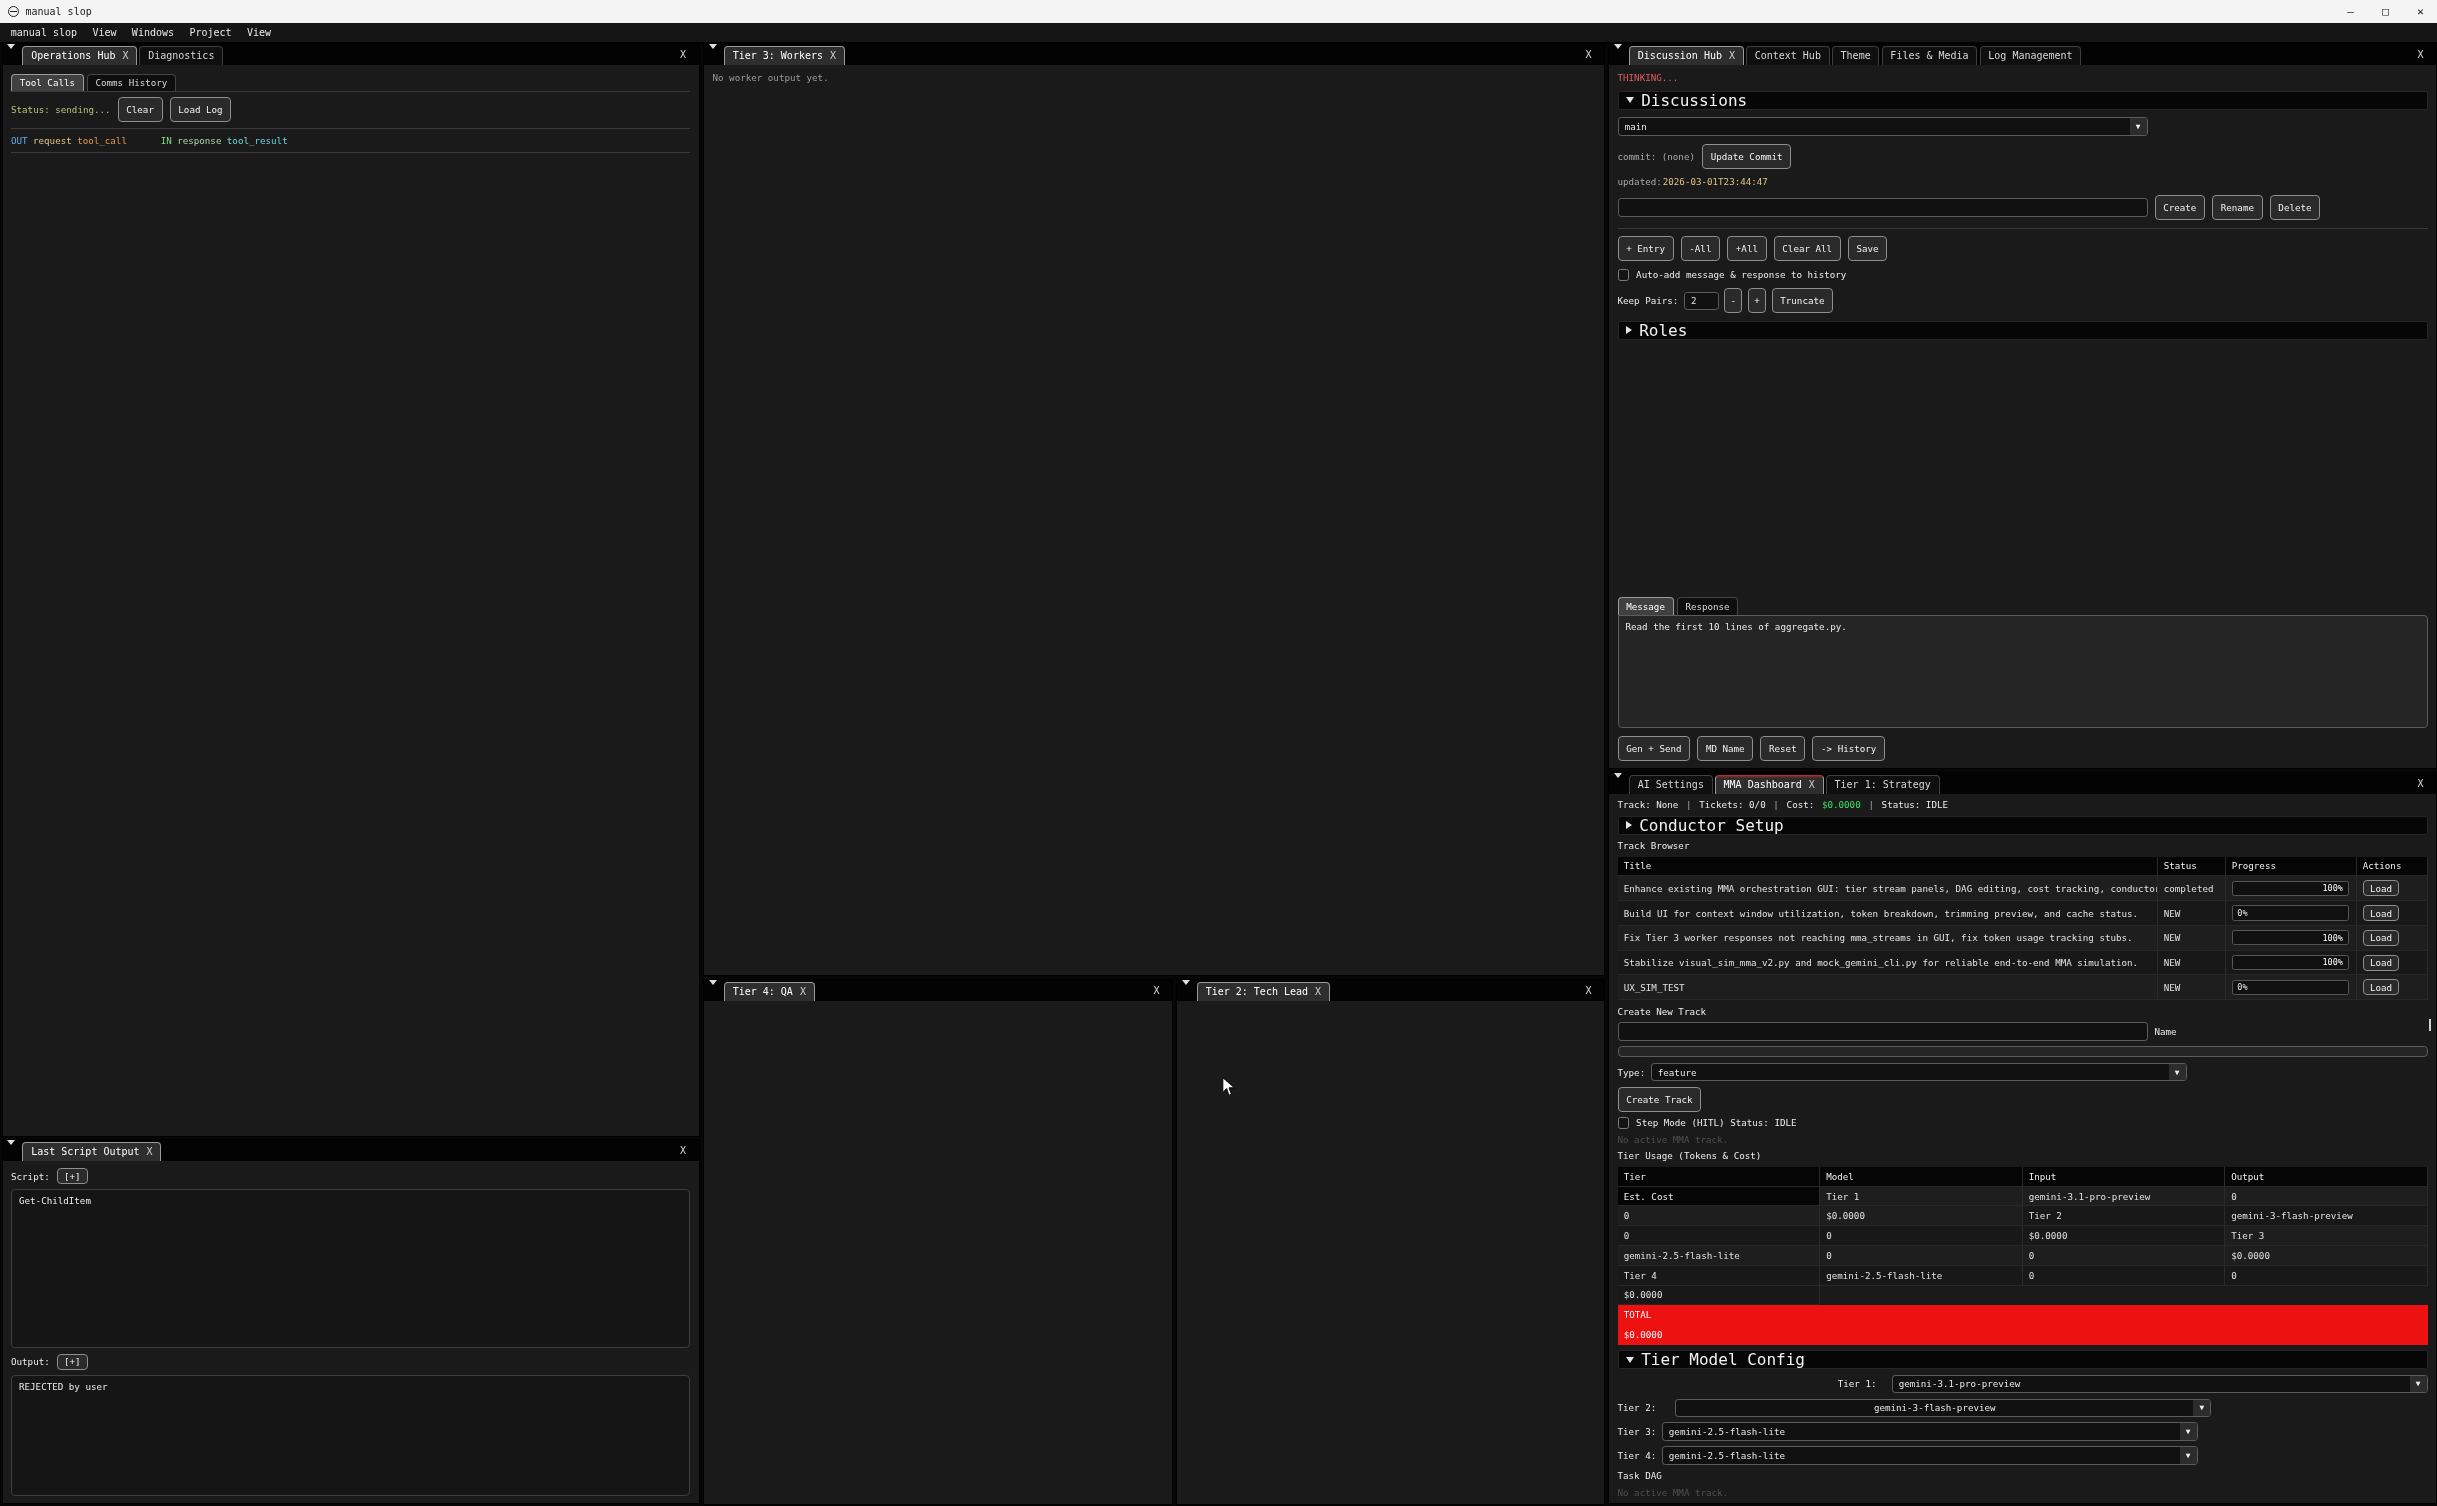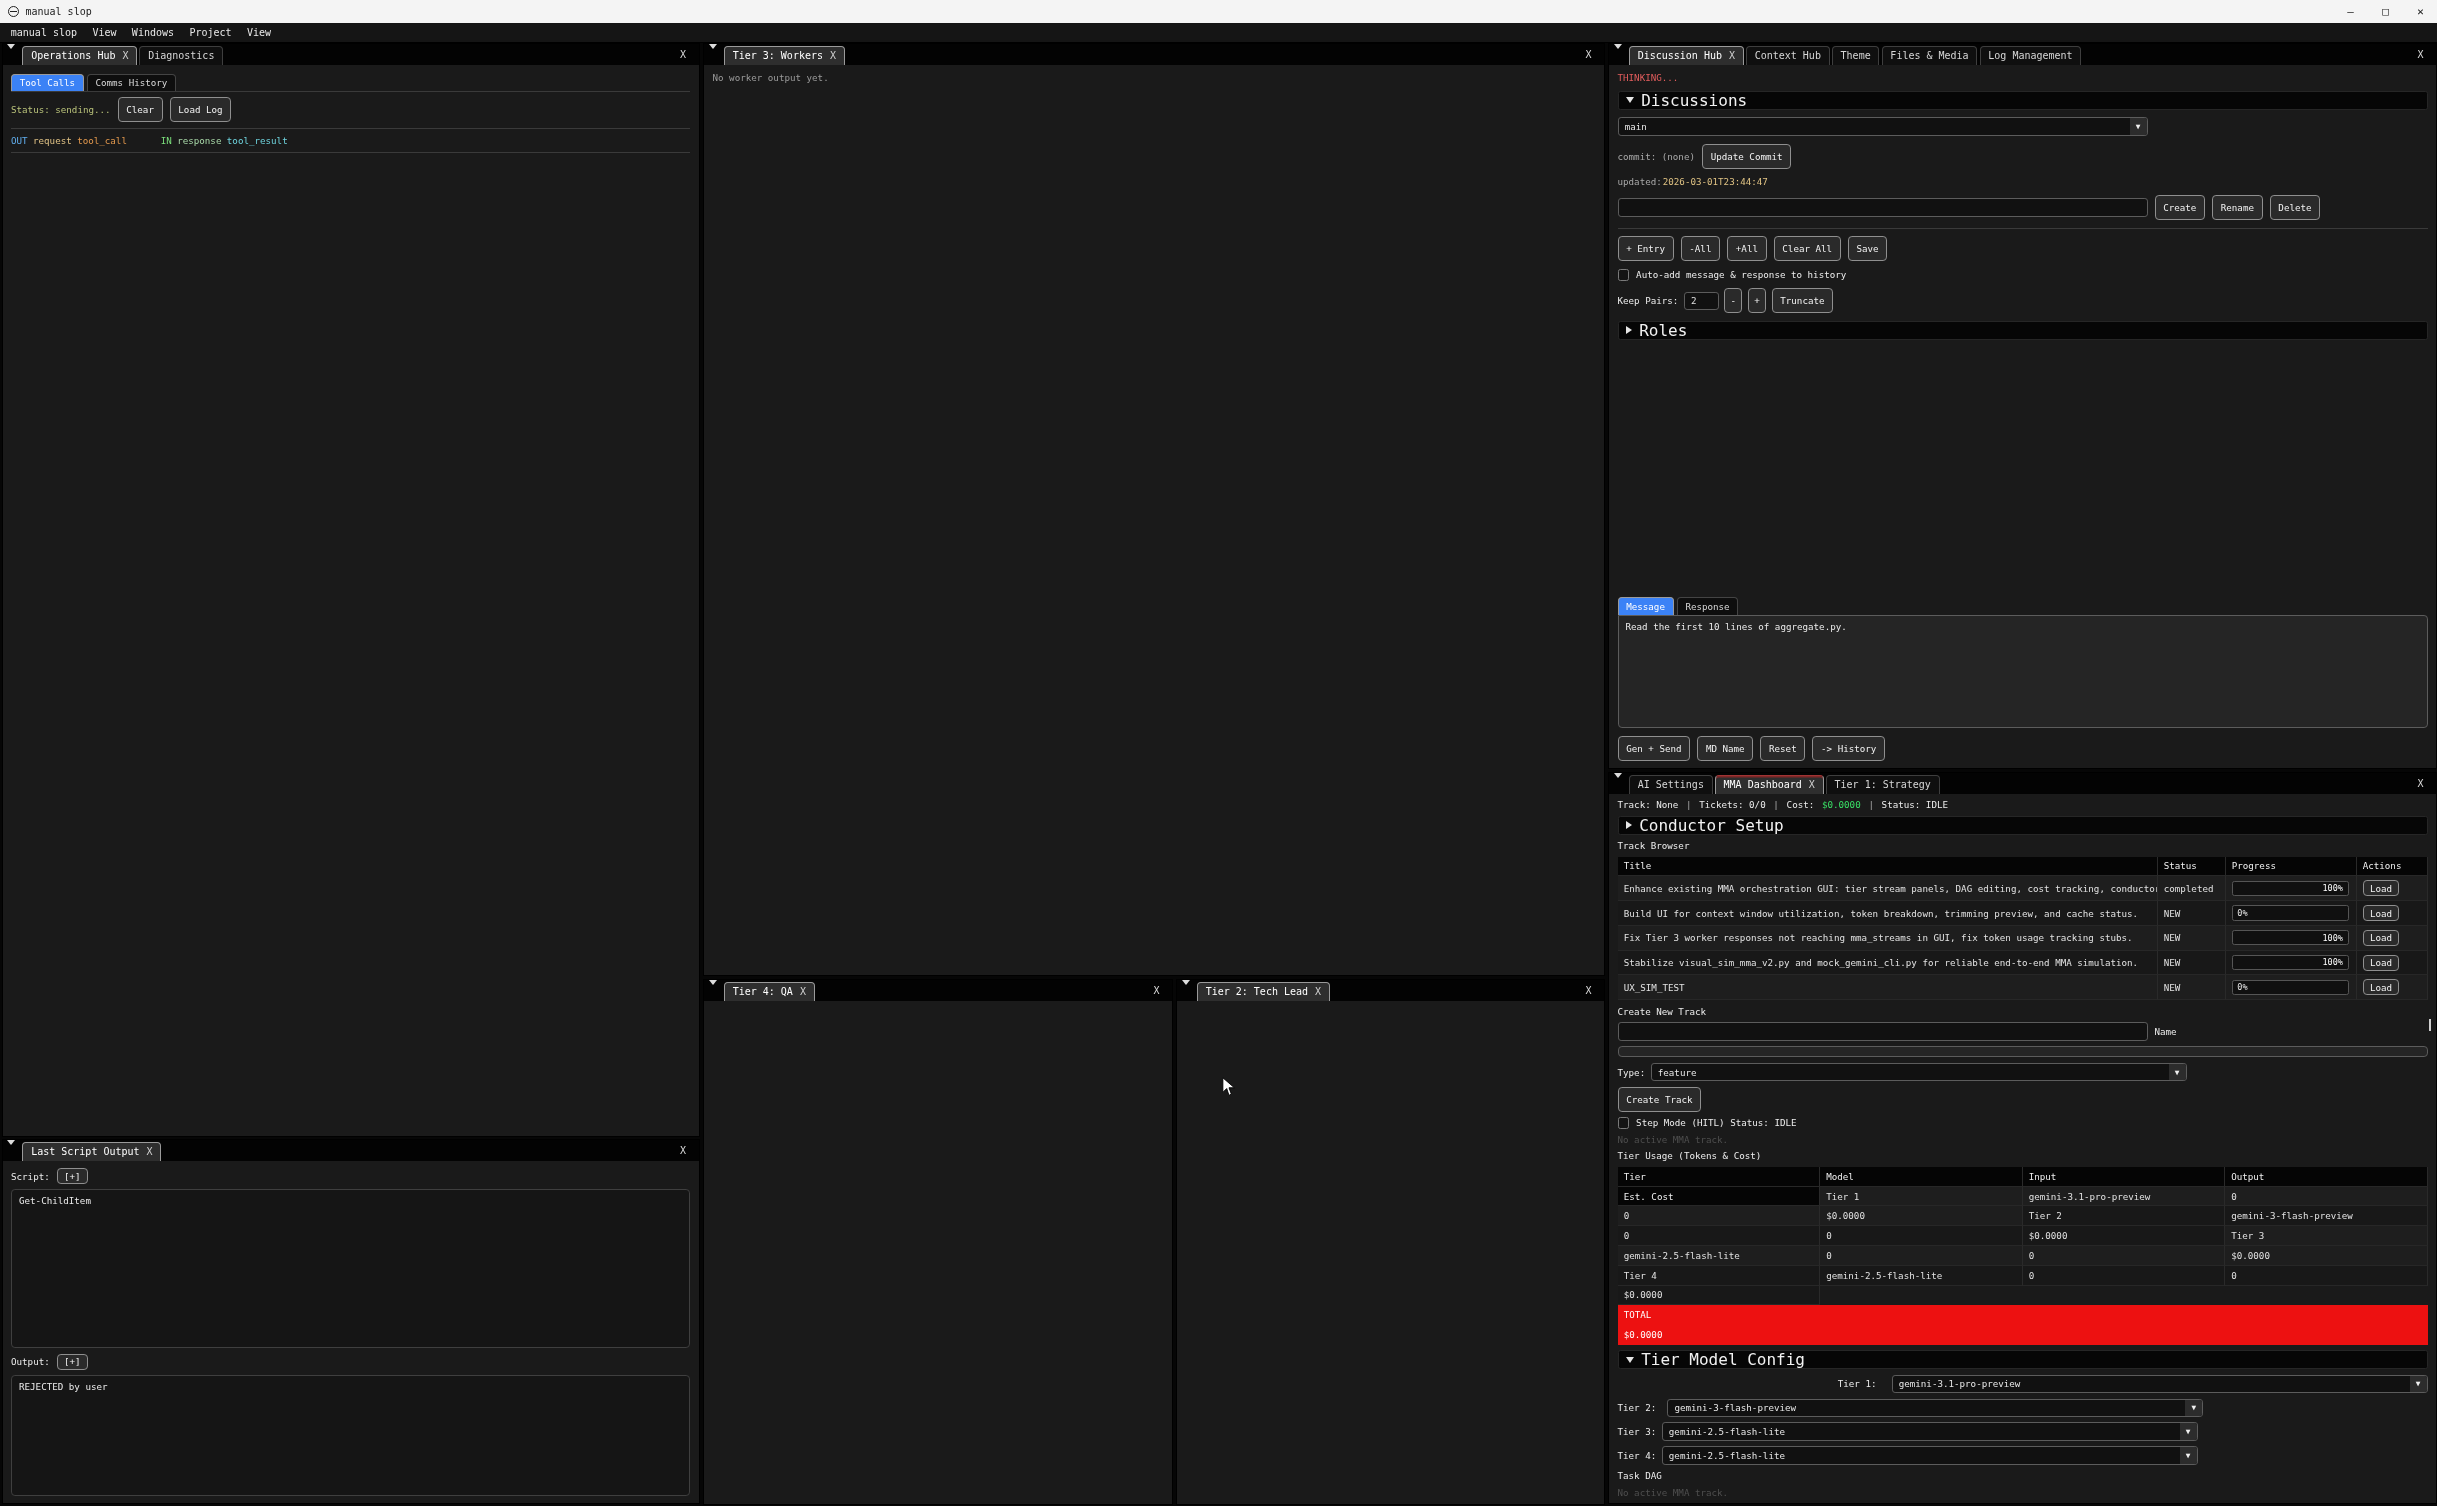--- a/index.html
+++ b/index.html
@@ -56,21 +56,21 @@
                   justify-content:center; color:#f0f0f0; font-size:7.7px; flex:none; }
   .sechdr { background:#060606; border:0.8px solid #262626; border-radius:2.3px; height:19px;
             display:flex; align-items:center; gap:7.7px; padding:0 7px; color:#f2f2f2; flex:none; font-size:16px; }
   .cb { width:11.6px; height:11.6px; background:#141414; border:0.8px solid #7a7a7a; border-radius:2.3px; flex:none; }
   .hsep { border-top:0.8px solid #3a3a3a; flex:none; }
   .dim { color:#4e4e4e; }
   .textbox { background:#252525; border:0.8px solid #5c5c5c; border-radius:3.9px; padding:4.6px 7px;
              color:#ececec; overflow:hidden; }
   .inner-tab { padding:2.3px 7.7px 3.1px; background:#0e0e0e; border:0.8px solid #444; border-bottom:none;
                border-radius:3.9px 3.9px 0 0; color:#d8d8d8; }
-  .inner-tab.active { background:#3b82f6; border-color:#9a9a9a; color:#fff; }
+  .inner-tab.active { background:#404040; border-color:#9a9a9a; color:#fff; }
 
   
   .grid { display:grid; flex:none; }
   .gcell { padding:3.9px 6.2px; border-right:0.8px solid #2a2a2a; border-bottom:0.8px solid #272727;
            white-space:nowrap; overflow:hidden; display:flex; align-items:center; }
   .ghead { background:#050505; color:#f0f0f0; }
   .track-grid { grid-template-columns:1fr 68px 131px 71px; }
   .usage-grid { grid-template-columns:1fr 1fr 1fr 1fr; }
   .r-odd  { background:#1e1e1e; }
   .r-even { background:#181818; }
@@ -449,21 +449,21 @@
       <span class="tri-d"></span>
       <span>Tier Model Config</span>
     </div>
     <div class="row" style="gap:15px;justify-content:flex-end;">
       <span class="lbl">Tier 1:</span>
       <div class="combo" style="width:536px;">
         <span class="val">gemini-3.1-pro-preview</span>
         <span class="arrow">▼</span>
       </div>
     </div>
-    <div class="row" style="gap:11px;">
+    <div class="row" style="gap:19px;text-align:center;">
       <span class="lbl">Tier 2:</span>
       <div class="combo" style="width:536px;">
         <span class="val">gemini-3-flash-preview</span>
         <span class="arrow">▼</span>
       </div>
     </div>
     <div class="row" style="gap:5.4px;">
       <span class="lbl">Tier 3:</span>
       <div class="combo" style="width:536px;">
         <span class="val">gemini-2.5-flash-lite</span>

